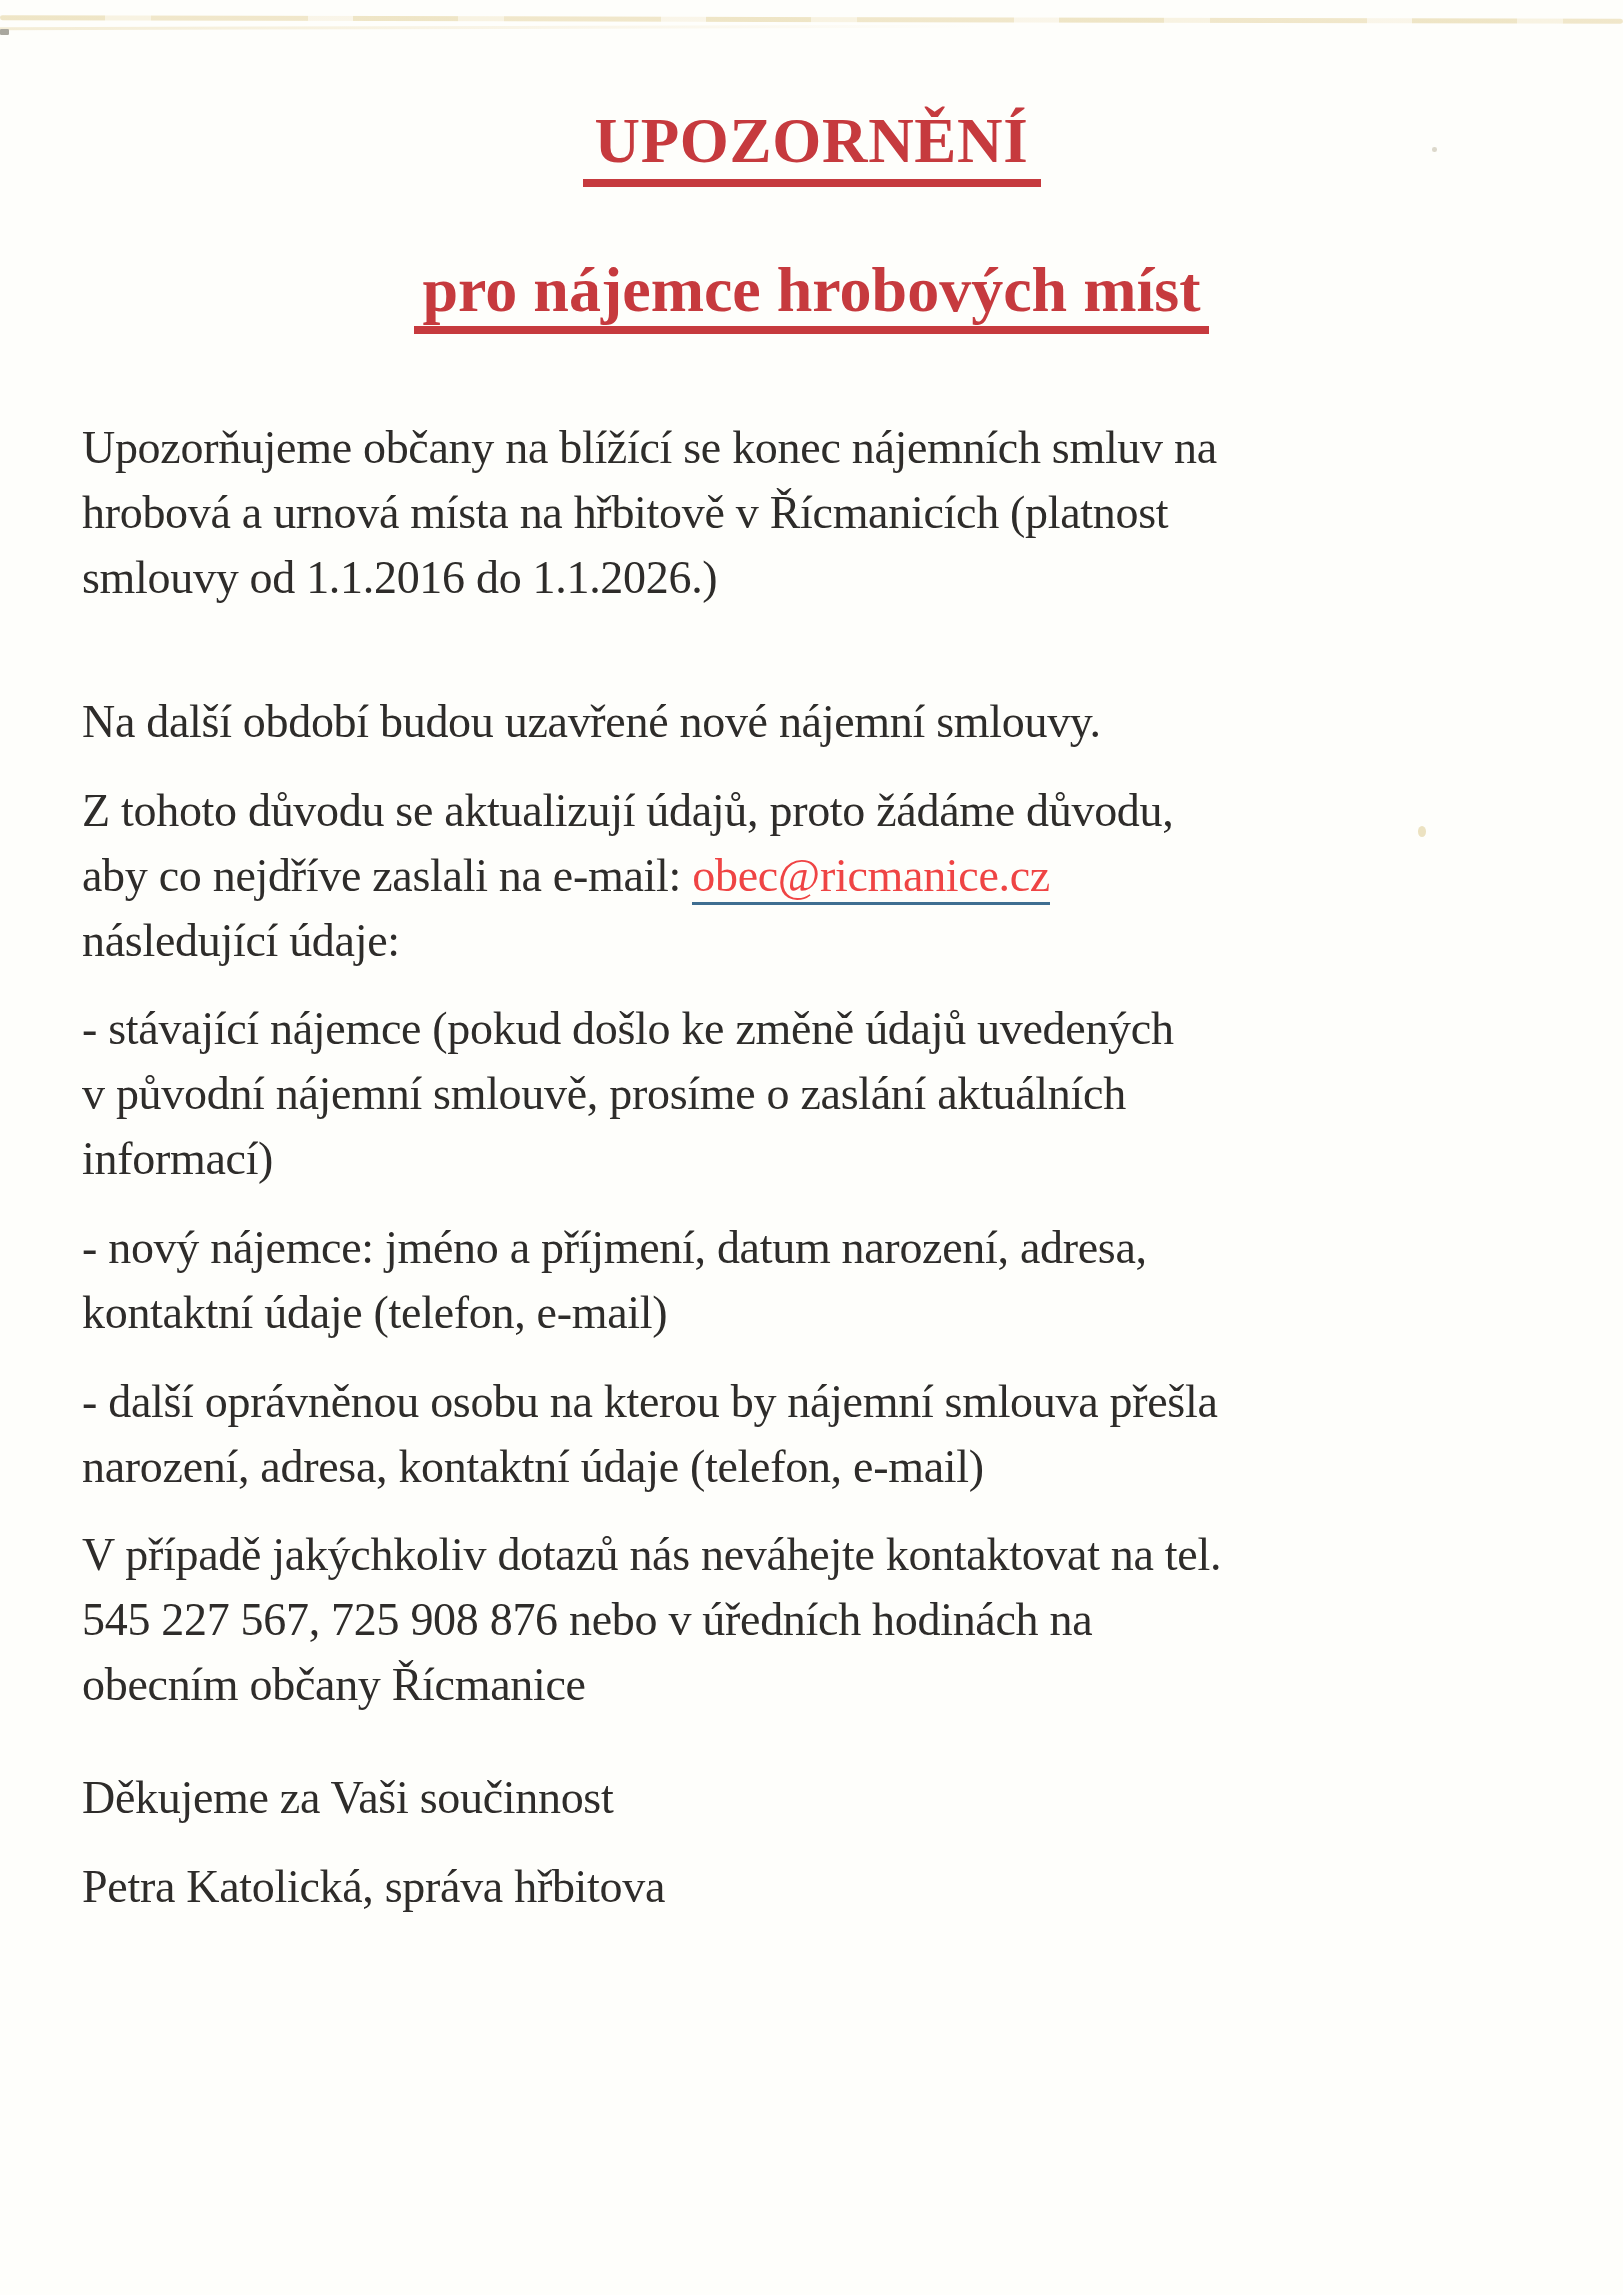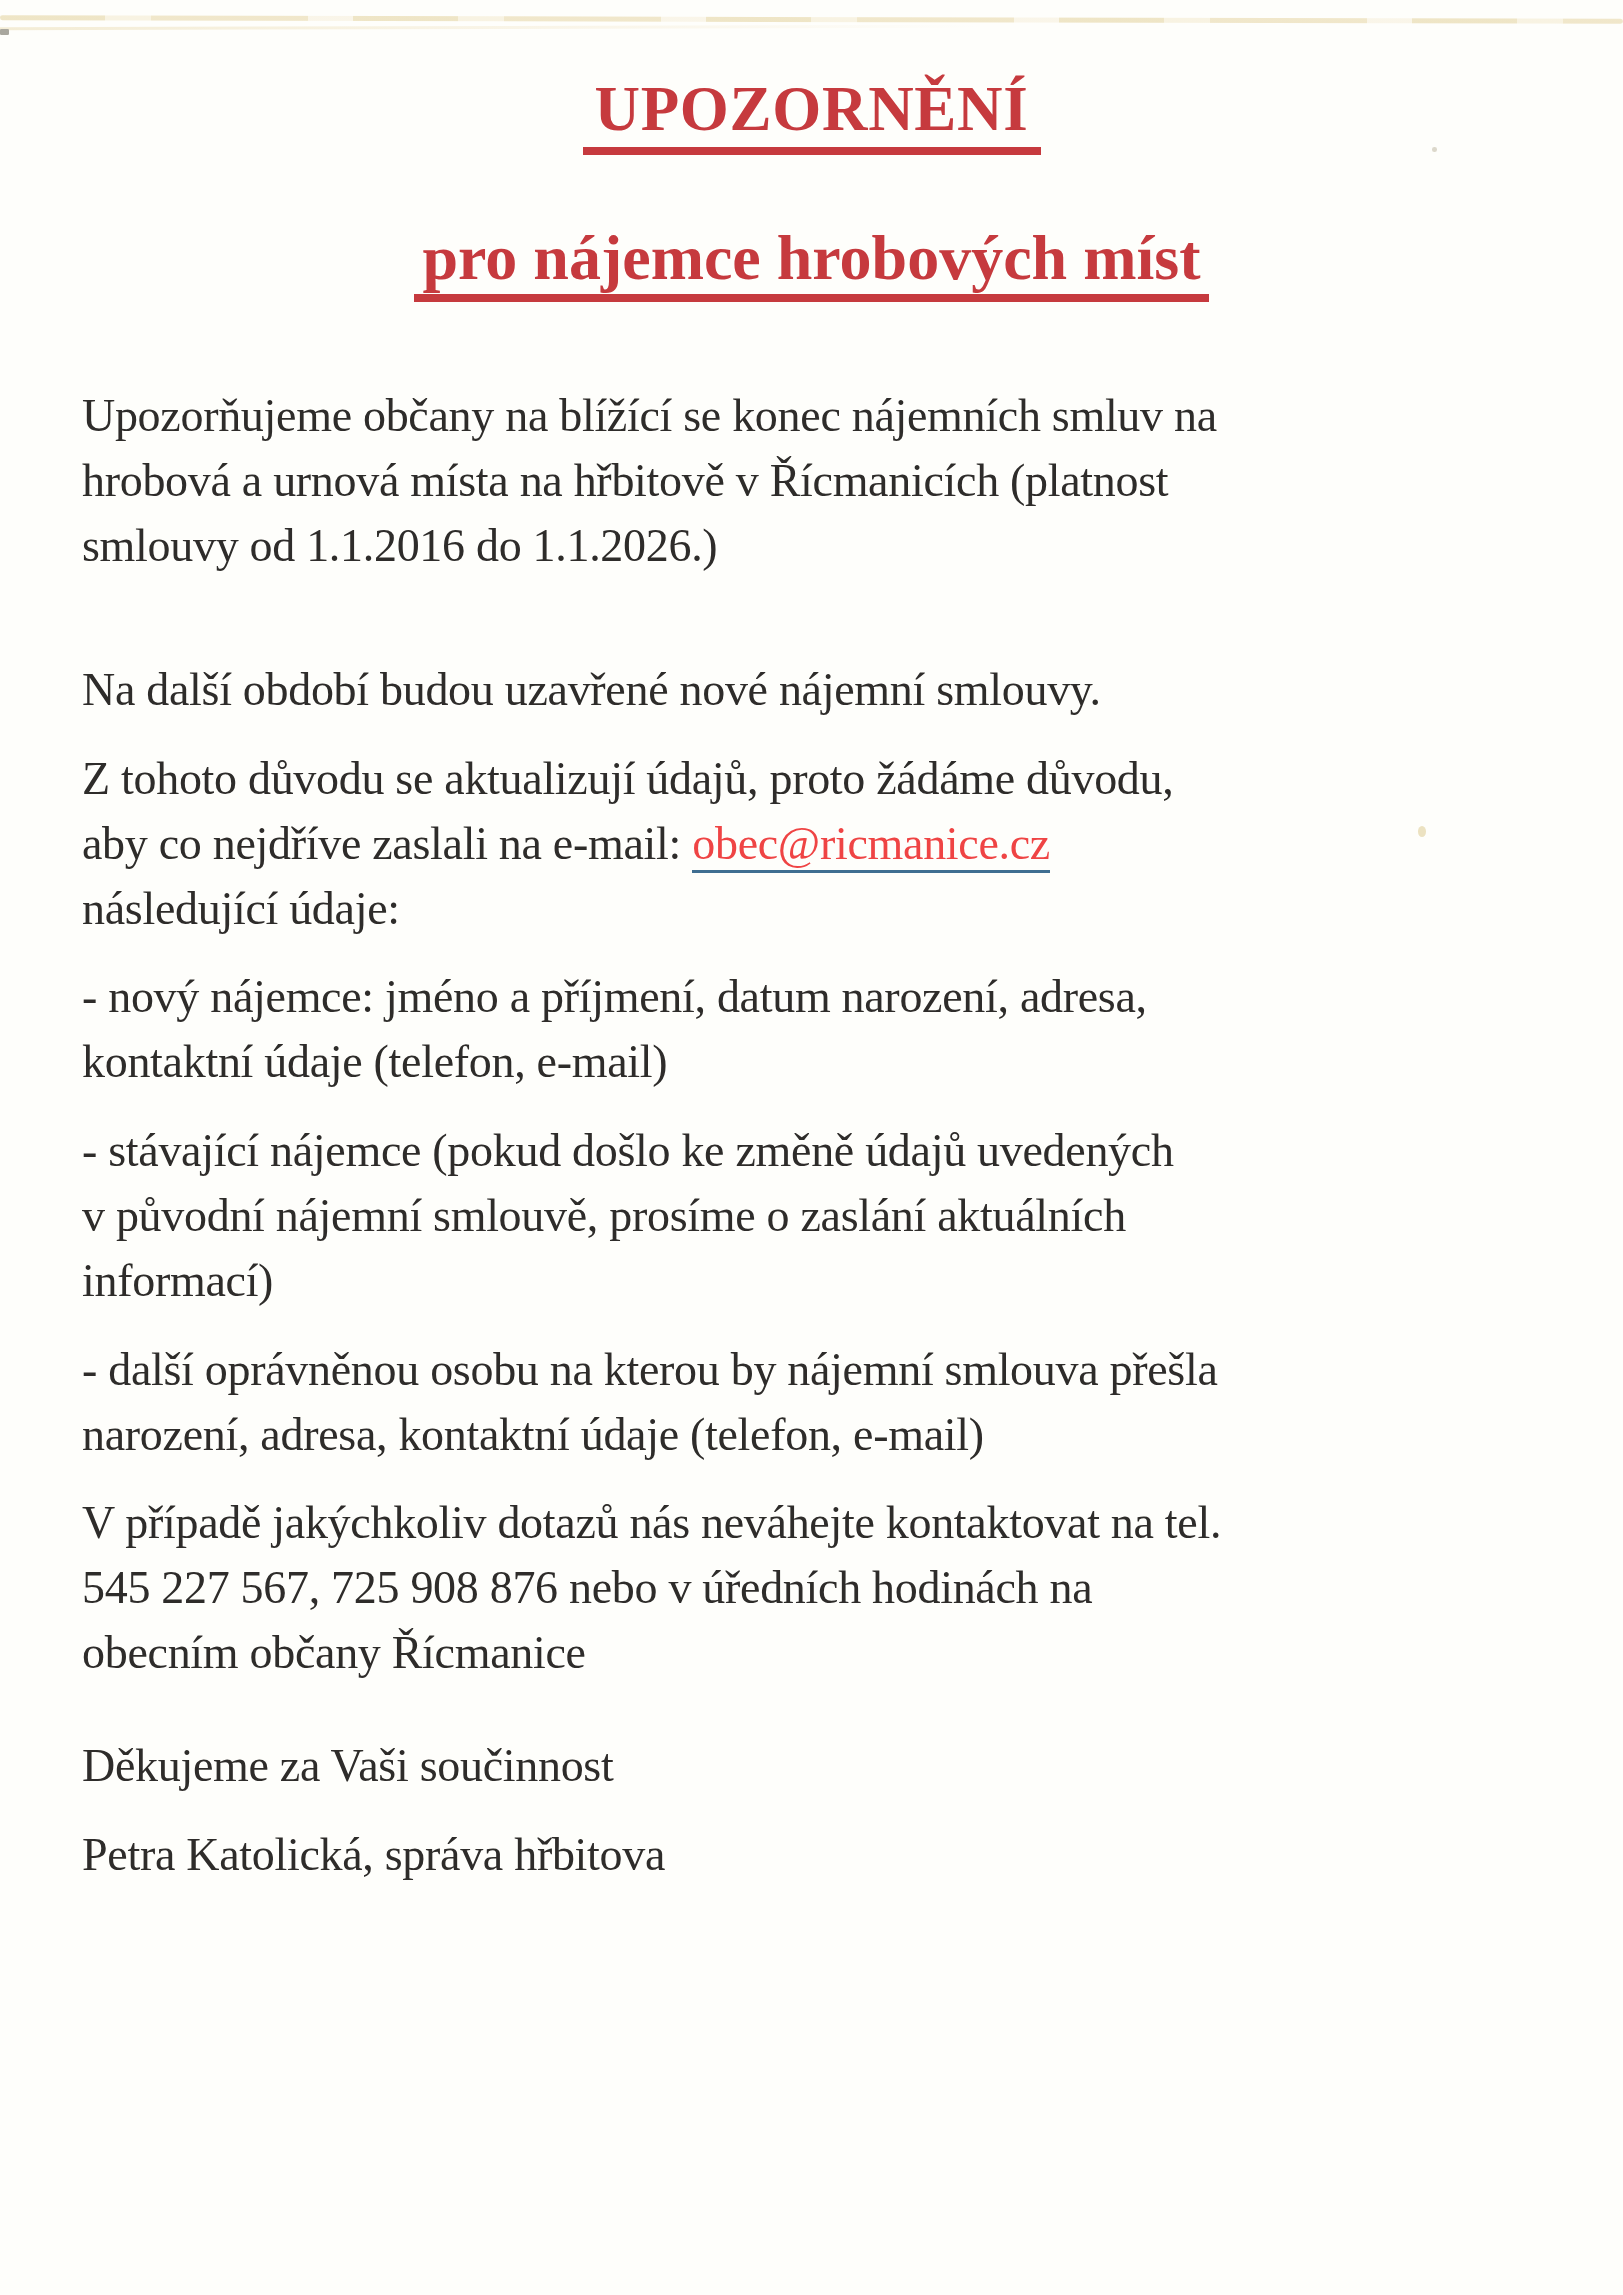--- a/index.html
+++ b/index.html
@@ -9,21 +9,21 @@
   }
   .page {
     position: relative;
     width: 1623px;
     height: 2295px;
     background: #fefefb;
     font-family: "Liberation Serif", "DejaVu Serif", serif;
     color: #2e2c2a;
     overflow: hidden;
     box-sizing: border-box;
-    padding-top: 78px;
+    padding-top: 110px;
   }
 
   
   .artifact-top-line {
     position: absolute;
     top: 17px; left: 0;
     width: 1623px; height: 4.6px;
     background: repeating-linear-gradient(90deg,
       #ece1bd 0 105px, #f7f1de 105px 151px,
       #eee3c2 151px 308px, #f9f4e6 308px 353px);
@@ -147,28 +147,28 @@
 
     <p class="para">
       <span class="line">Z tohoto důvodu se aktualizují údajů, proto žádáme důvodu,</span>
       <span class="line">
         <span>aby co nejdříve zaslali na e-mail: </span><a class="email-link">obec@ricmanice.cz</a>
       </span>
       <span class="line">následující údaje:</span>
     </p>
 
     <p class="para">
-      <span class="line">- nový nájemce: jméno a příjmení, datum narození, adresa,</span>
-      <span class="line">kontaktní údaje (telefon, e-mail)</span>
+      <span class="line">- stávající nájemce (pokud došlo ke změně údajů uvedených</span>
+      <span class="line">v původní nájemní smlouvě, prosíme o zaslání aktuálních</span>
+      <span class="line">informací)</span>
     </p>
 
     <p class="para">
-      <span class="line">- stávající nájemce (pokud došlo ke změně údajů uvedených</span>
-      <span class="line">v původní nájemní smlouvě, prosíme o zaslání aktuálních</span>
-      <span class="line">informací)</span>
+      <span class="line">- nový nájemce: jméno a příjmení, datum narození, adresa,</span>
+      <span class="line">kontaktní údaje (telefon, e-mail)</span>
     </p>
 
     <p class="para">
       <span class="line">- další oprávněnou osobu na kterou by nájemní smlouva přešla</span>
       <span class="line">narození, adresa, kontaktní údaje (telefon, e-mail)</span>
     </p>
 
     <p class="para gap-lg">
       <span class="line">V případě jakýchkoliv dotazů nás neváhejte kontaktovat na tel.</span>
       <span class="line">545 227 567, 725 908 876 nebo v úředních hodinách na</span>

